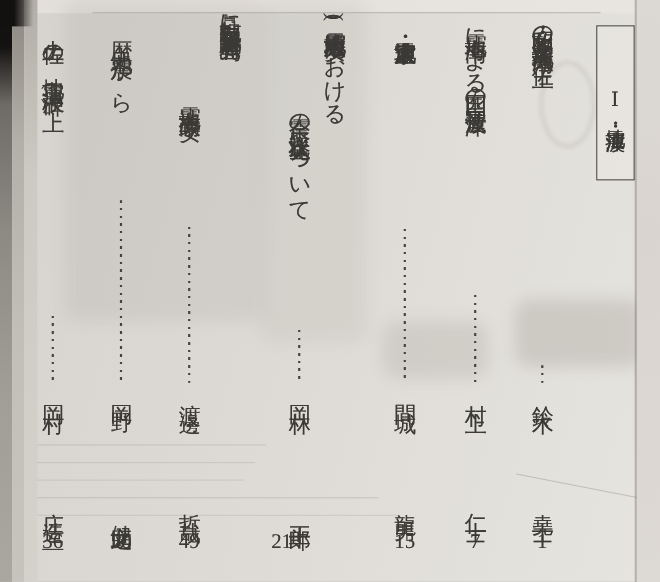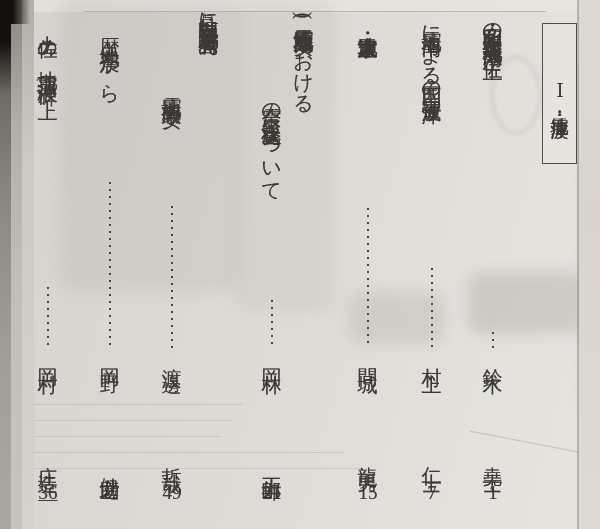--- a/index.html
+++ b/index.html
@@ -134,36 +134,36 @@
         <span class="author-part two">龍男</span>
       </div>
       <div class="page-num" style="left: 348px; top: 482px;">15</div>
       <div class="title-line" style="left: 290px; top: 20px; letter-spacing: -1.5px;">安政大地震(南海地震)における</div>
       <div class="title-line" style="left: 258px; top: 93px; letter-spacing: -1.5px;">余震の発生状況について</div>
       <div class="leader" style="left: 270.8px; top: 300px; height: 48px;"></div>
       <div class="author-col" style="left: 258px; top: 352px;">
         <span class="author-part two">岡林</span>
         <span class="author-part three">正十郎</span>
       </div>
-      <div class="page-num" style="left: 252px; top: 482px; font-weight: bold;">21</div>
+      <div class="page-num" style="left: 236px; top: 482px;">21</div>
       <div class="title-line" style="left: 195px; top: 20px; letter-spacing: -1.5px;">島村右馬丞日記『春秋自記帖』に見る</div>
       <div class="title-line" style="left: 158px; top: 93px; letter-spacing: -2.5px;">安政南海地震</div>
       <div class="leader" style="left: 170.8px; top: 206px; height: 142px;"></div>
       <div class="author-col" style="left: 158px; top: 352px;">
         <span class="author-part two">渡邊</span>
         <span class="author-part two">哲哉</span>
       </div>
       <div class="page-num" style="left: 152px; top: 482px;">49</div>
       <div class="title-line" style="left: 96px; top: 22px; letter-spacing: 5px;">歴史地震から</div>
       <div class="leader" style="left: 108.8px; top: 182px; height: 166px;"></div>
       <div class="author-col" style="left: 96px; top: 352px;">
         <span class="author-part two">岡野</span>
         <span class="author-part three">健之助</span>
       </div>
-      <div class="page-num" style="left: 90px; top: 482px;">27</div>
+      <div class="page-num" style="left: 90px; top: 482px;">50</div>
       <div class="title-line" style="left: 34px; top: 20px; letter-spacing: 4px;">土佐の地震津浪碑(上)</div>
       <div class="leader" style="left: 46.8px; top: 287px; height: 61px;"></div>
       <div class="author-col" style="left: 34px; top: 352px;">
         <span class="author-part two">岡村</span>
         <span class="author-part two">庄造</span>
       </div>
       <div class="page-num" style="left: 28px; top: 482px; text-decoration: underline;">36</div>
     </div>
 </div>
 

